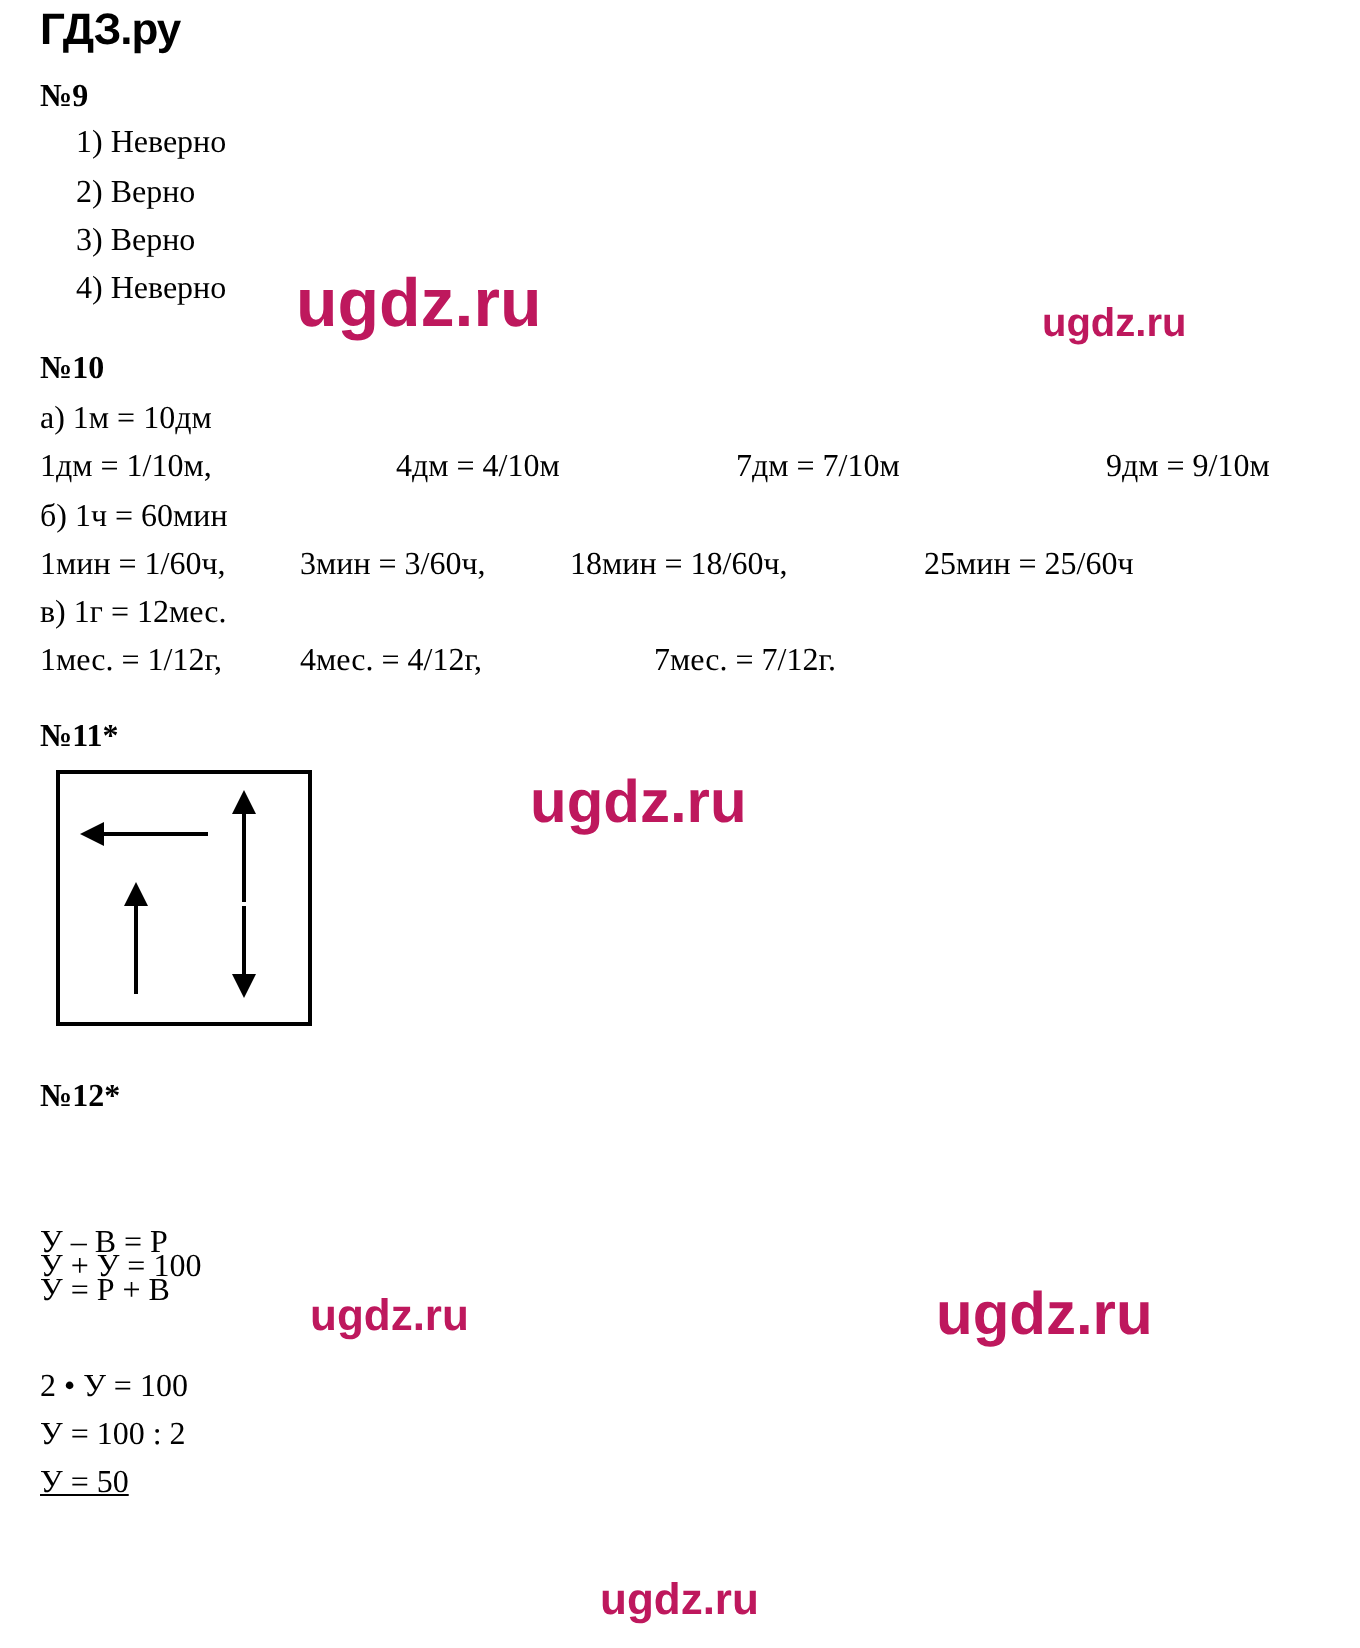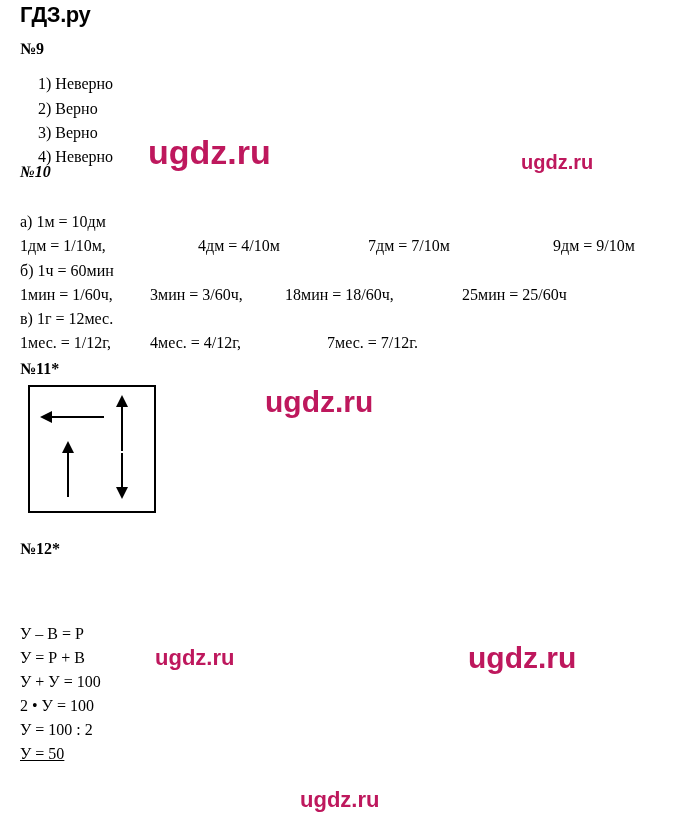--- a/index.html
+++ b/index.html
@@ -49,32 +49,31 @@
   .task-head {
     position: absolute;
     font-weight: bold;
     font-size: 16px;
     font-family: "Liberation Serif", serif;
   }
   .line {
     position: absolute;
     font-size: 16px;
     white-space: nowrap;
-    margin-top: 12px;
   }
   .underlined {
     text-decoration: underline;
   }
 
   
   #t9-head { left: 20px; top: 40px; }
   .t9-item { left: 38px; }
 
   
-  #t10-head { left: 20px; top: 163px; font-style: italic; }
+  #t10-head { left: 20px; top: 176px; }
 
   
   .figure-box {
     position: absolute;
     left: 28px;
     top: 385px;
     width: 128px;
     height: 128px;
     border: 2px solid #000000;
     box-sizing: border-box;
@@ -131,21 +130,21 @@
       <polygon points="38,54 32,66 44,66" fill="#000"></polygon>
 
       <line x1="92" y1="66" x2="92" y2="104" stroke="#000" stroke-width="2"></line>
       <polygon points="92,112 86,100 98,100" fill="#000"></polygon>
     </svg>
   </div>
 
   <div class="task-head" id="t12-head">№12*</div>
   <div class="line" style="left:20px; top:613px">У – В = Р</div>
   <div class="line" style="left:20px; top:637px">У = Р + В</div>
-  <div class="line" style="left:20px; top:661px">У + У = 100</div>
+  <div class="line" style="left:20px; top:625px">У + У = 100</div>
   <div class="line" style="left:20px; top:685px">2 • У = 100</div>
   <div class="line" style="left:20px; top:709px">У = 100 : 2</div>
   <div class="line underlined" style="left:20px; top:733px">У = 50</div>
 
   <div class="wm wm-1">ugdz.ru</div>
   <div class="wm wm-2">ugdz.ru</div>
   <div class="wm wm-3">ugdz.ru</div>
   <div class="wm wm-4">ugdz.ru</div>
   <div class="wm wm-5">ugdz.ru</div>
   <div class="wm wm-6">ugdz.ru</div>

